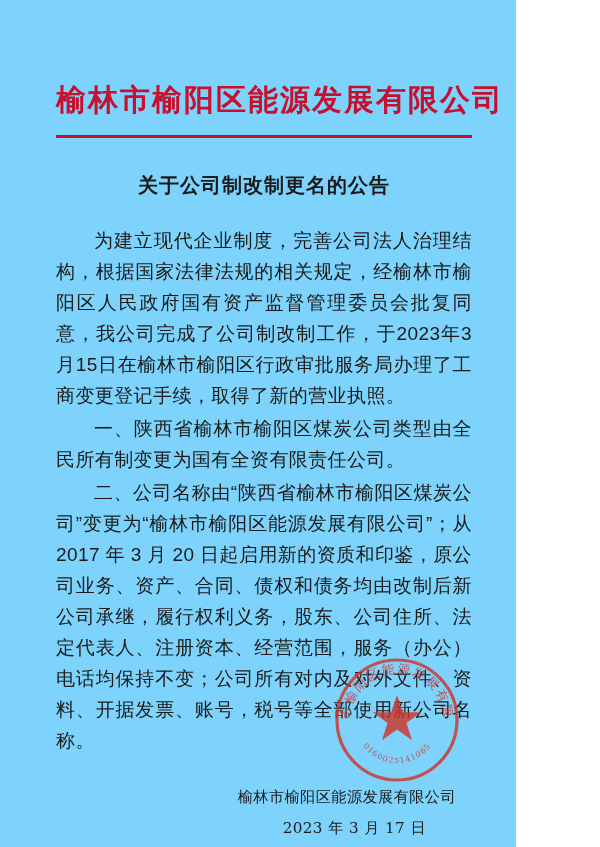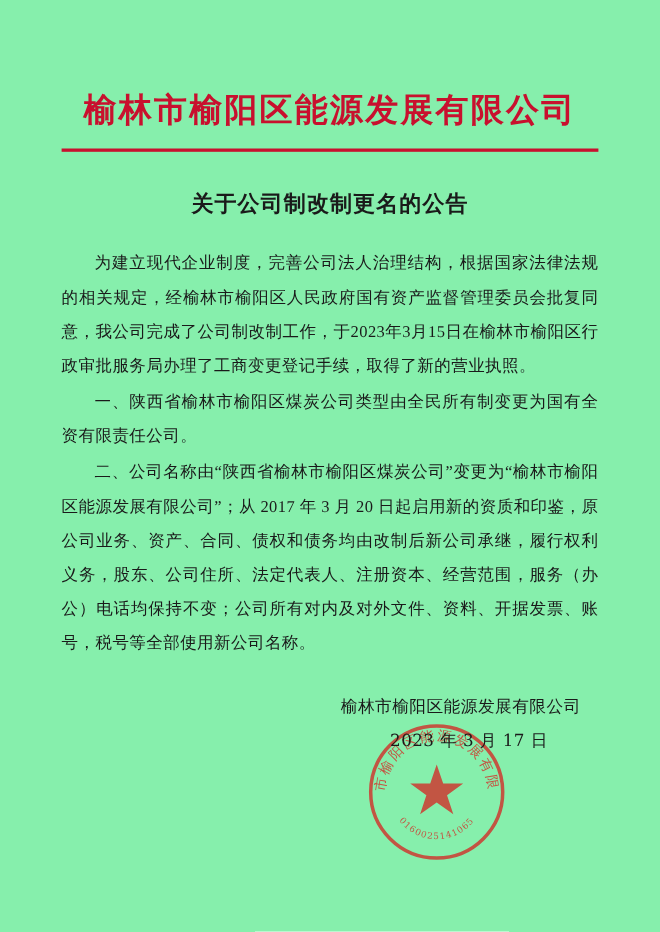--- a/index.html
+++ b/index.html
@@ -10,25 +10,25 @@
   body {
     width: 600px;
     height: 847px;
     font-family: "Liberation Serif", "DejaVu Serif", serif;
     color: #1a1a1a;
     position: relative;
     overflow: hidden;
   }
   .page {
     position: relative;
-    width: 600px;
+    width: 516px;
     height: 847px;
     box-sizing: border-box;
-    padding: 60px 56px 40px 56px;
-    background: #86efac;
+    padding: 60px 44px 40px 56px;
+    background: #7dd3fc;
   }
   .letterhead {
     text-align: center;
     color: #c8102e;
     font-family: "DejaVu Serif", "Liberation Serif", serif;
     font-weight: bold;
     font-size: 30px;
     letter-spacing: 2px;
     margin: 20px 0 14px 0;
     white-space: nowrap;
@@ -41,27 +41,27 @@
   }
   .doc-title {
     text-align: center;
     font-size: 20px;
     font-weight: bold;
     letter-spacing: 1px;
     margin: 8px 0 26px 0;
     font-family: "DejaVu Serif", "Liberation Serif", serif;
   }
   .body-text {
-    font-size: 15px;
+    font-size: 19px;
     line-height: 31px;
     text-align: justify;
     text-justify: inter-ideograph;
     letter-spacing: 0.4px;
     margin: 0 0 2px 0;
-    font-family: Liberation Serif, serif;
+    font-family: Liberation Sans, sans-serif;
   }
   .indent {
     text-indent: 2em;
   }
   .sign-block {
     margin-top: 26px;
     text-align: right;
     position: relative;
     z-index: 3;
   }

